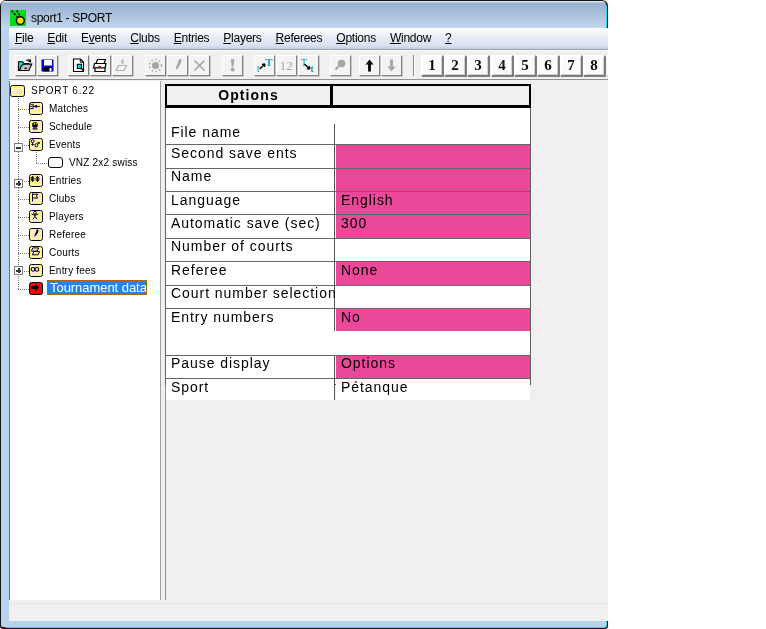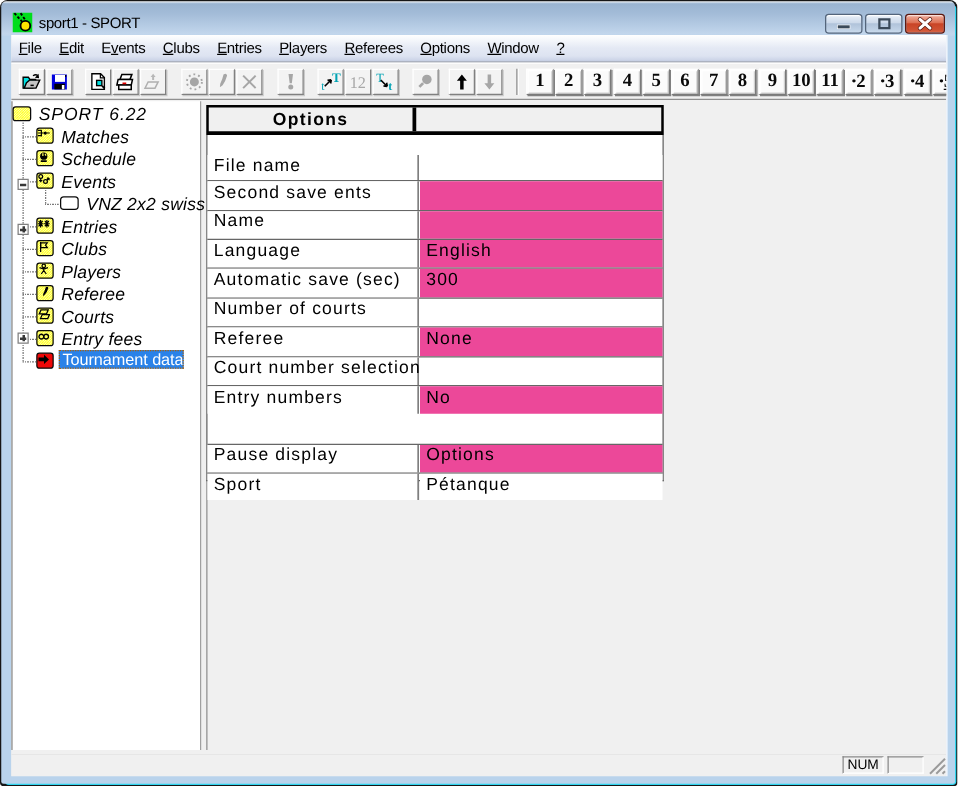--- a/index.html
+++ b/index.html
@@ -1,16 +1,16 @@
 <!DOCTYPE html>
 <html><head><meta charset="utf-8">
 <style>
 html,body{margin:0;padding:0;background:#fff;}
 *{box-sizing:border-box;}
-#win{position:relative;width:766px;height:629px;font-family:"Liberation Sans",sans-serif;overflow:hidden;padding-left:18px;}
+#win{position:relative;width:608px;height:629px;font-family:"Liberation Sans",sans-serif;overflow:hidden;padding-left:18px;}
 .abs{position:absolute;}
 
 #f-black{position:absolute;inset:0;background:#161616;border-radius:6px 6px 3px 3px;}
 #f-cyan{position:absolute;left:4px;top:4px;right:1px;bottom:1px;background:#2fd5ef;border-radius:0 3px 3px 3px;}
 #f-blue{position:absolute;left:1px;top:1px;right:2px;bottom:2px;border-radius:4px 4px 2px 2px;
  background:linear-gradient(180deg,#f6f9fc 0px,#9ab4d1 2px,#a3bcd8 10px,#c2d6ec 26px,#bcd4ec 28px,#b9d3ec 28px,#b9d3ec 100%);}
 #client{position:absolute;left:9px;top:28px;width:748px;height:593px;background:#f0f0f0;overflow:hidden;}
 #whiteline{position:absolute;left:757px;top:28px;width:1px;height:593px;background:#fbfdff;}
 #clip{position:absolute;left:9px;top:28px;width:748px;height:593px;overflow:hidden;}
 #page{position:absolute;left:-9px;top:-28px;width:766px;height:629px;}
@@ -34,21 +34,21 @@
  font-family:"Liberation Serif",serif;font-size:15px;font-weight:bold;color:#0a0a0a;text-align:center;line-height:19px;}
 #tsep{position:absolute;left:413px;top:55px;width:1px;height:21px;background:#8c8c8c;box-shadow:1px 0 0 #ffffff;}
 
 #main{position:absolute;left:9px;top:80px;width:748px;height:523px;background:#f0f0f0;}
 #tree{position:absolute;left:9px;top:81px;width:152px;height:519px;background:#ffffff;border-left:1px solid #707070;border-right:1px solid #a0a0a0;}
 #paneline{position:absolute;left:165px;top:384px;width:1px;height:216px;background:#8f8f8f;}
 
 #status{position:absolute;left:9px;top:603px;width:748px;height:18px;background:#f0f0f0;box-shadow:inset 0 1px 0 #e6e6e6;}
 .sbox{position:absolute;top:605px;height:14px;border:1px solid;border-color:#898989 #ffffff #ffffff #898989;font-size:11px;line-height:12px;text-align:center;color:#000;}
 
-.trow{position:absolute;font-size:14px;height:16px;line-height:16px;color:#000;letter-spacing:0.2px;font-style:italic;}
+.trow{position:absolute;font-size:10px;height:16px;line-height:16px;color:#000;letter-spacing:0.2px;}
 .ticon{position:absolute;border:1.8px solid #0a0a0a;border-radius:2.5px;
  background-color:#ffff28;
  background-image:linear-gradient(45deg,#ffffc8 25%,transparent 25%,transparent 75%,#ffffc8 75%),linear-gradient(45deg,#ffffc8 25%,transparent 25%,transparent 75%,#ffffc8 75%);
  background-size:2px 2px;background-position:0 0,1px 1px;}
 .ticon svg{position:absolute;left:0;top:0;}
 .texp{position:absolute;width:9px;height:9px;background:#fff;border:1px solid #808080;}
 .texp i{position:absolute;left:1px;top:2.5px;width:5px;height:2px;background:#383838;}
 .texp.plus b{position:absolute;left:2.5px;top:1px;width:2px;height:5px;background:#383838;}
 .dotv{position:absolute;width:1px;background-image:repeating-linear-gradient(180deg,#7a7a7a 0 1px,transparent 1px 2px);}
 .doth{position:absolute;height:1px;background-image:repeating-linear-gradient(90deg,#7a7a7a 0 1px,transparent 1px 2px);}

